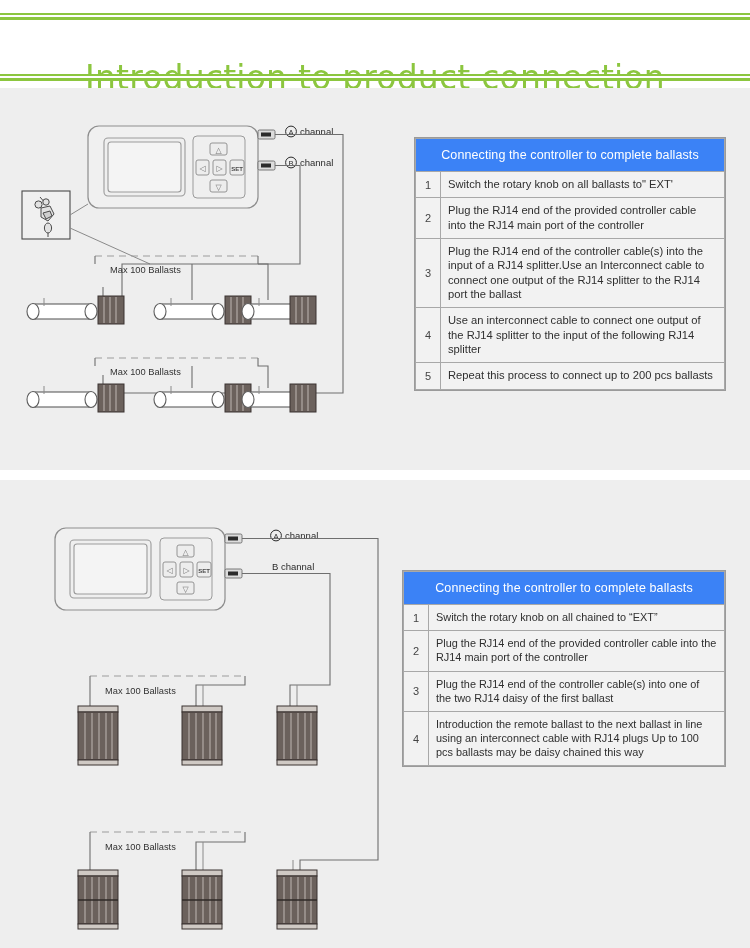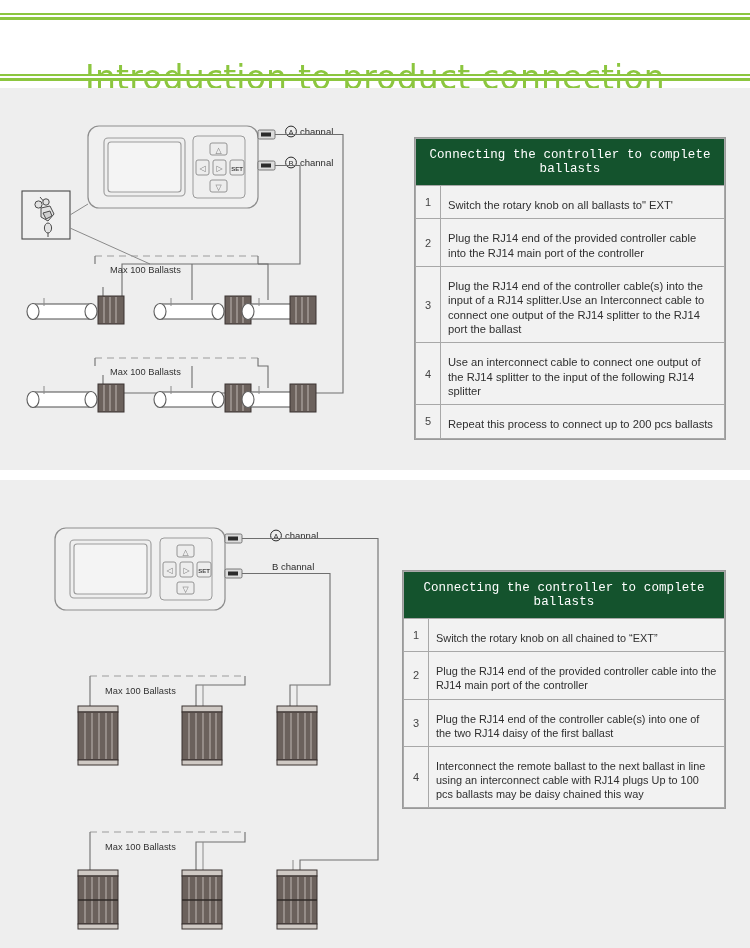--- a/index.html
+++ b/index.html
@@ -30,28 +30,27 @@
 
   
   .panel{position:absolute;left:0;width:750px;background:#eeeeee;}
   .panel-top{top:88px;height:382px;}
   .panel-bottom{top:480px;height:468px;}
 
   
   .tbl{position:absolute;border-collapse:collapse;background:#f2f2f2;
        box-shadow:0 0 0 1px #9a9a9a;}
   .tbl .hdr{
-    background:#14532d;color:#ffffff;font-size:12.5px;
+    background:#3b82f6;color:#ffffff;font-size:12.5px;
     text-align:center;padding:9px 6px;font-weight:400;
     letter-spacing:.1px;
-    font-family:Liberation Mono, monospace;
   }
   .tbl td{border:1px solid #a8a8a8;color:#2f2f2f;background:#f2f2f2;}
   .tbl td.num{width:22px;text-align:center;font-size:11px;color:#444;}
-  .tbl td.txt{padding:12px 7px 6px 7px;font-size:11.3px;line-height:1.28;}
+  .tbl td.txt{padding:5px 7px 6px 7px;font-size:11.3px;line-height:1.28;}
   #table-one{left:415px;top:138px;width:310px;}
   #table-one .txt{font-size:11.2px;}
   #table-two{left:403px;top:571px;width:322px;}
   #table-two .txt{font-size:10.9px;line-height:1.3;}
 
   
   .diagram{position:absolute;}
   #diagram-top{left:0;top:88px;width:420px;height:382px;}
   #diagram-bottom{left:0;top:480px;width:420px;height:468px;}
   svg{display:block;overflow:visible;}
@@ -400,18 +399,18 @@
     <tr>
       <td class="num">2</td>
       <td class="txt">Plug the RJ14 end of the provided controller cable into the RJ14 main port of the controller</td>
     </tr>
     <tr>
       <td class="num">3</td>
       <td class="txt">Plug the RJ14 end of the controller cable(s) into one of the two RJ14 daisy of the first ballast</td>
     </tr>
     <tr>
       <td class="num">4</td>
-      <td class="txt">Interconnect the remote ballast to the next ballast in line using an interconnect cable with RJ14 plugs Up to 100 pcs ballasts may be daisy chained this way</td>
+      <td class="txt">Introduction the remote ballast to the next ballast in line using an interconnect cable with RJ14 plugs Up to 100 pcs ballasts may be daisy chained this way</td>
     </tr>
   </tbody>
     </table>
 
 </div>
 
 </body></html>

